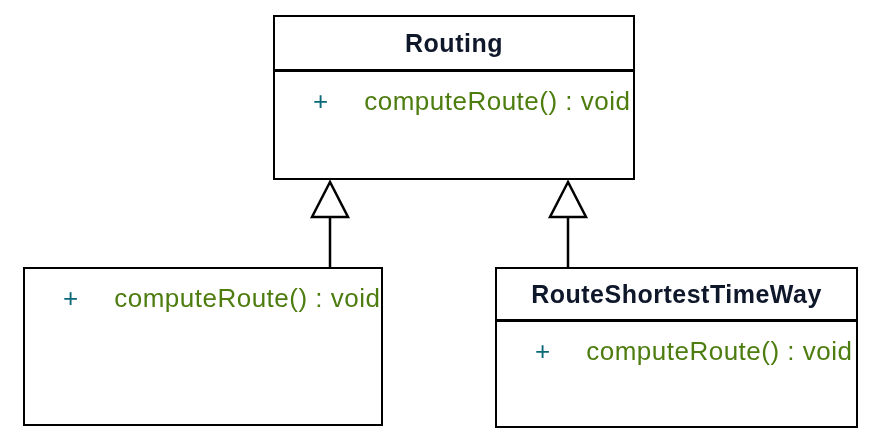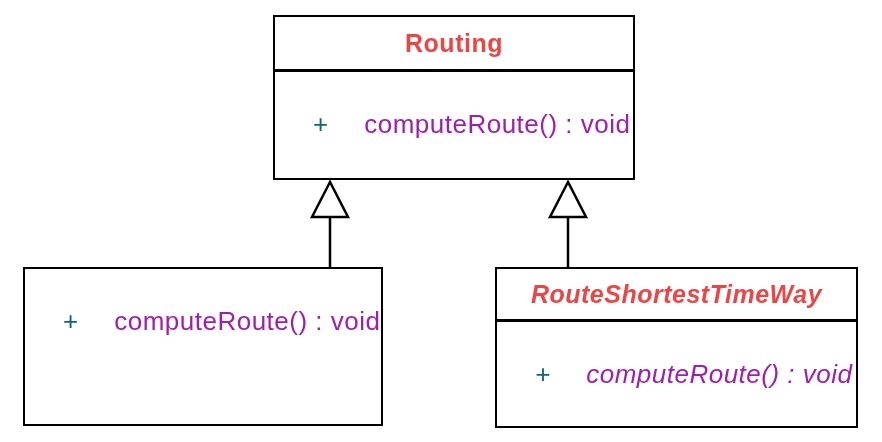--- a/index.html
+++ b/index.html
@@ -23,32 +23,32 @@
     height: 442px;
   }
   .uml-class {
     position: absolute;
     box-sizing: border-box;
     border: 2px solid #000000;
     background: #ffffff;
   }
   #box-routing { left: 273px; top: 15px;  width: 362px; height: 165px; }
   #box-rsp     { left: 23px;  top: 267px; width: 360px; height: 159px; }
-  #box-rstw    { left: 495px; top: 267px; width: 363px; height: 161px; font-style: italic; }
+  #box-rstw    { left: 495px; top: 267px; width: 363px; height: 161px; }
 
   .uml-title {
     height: 52px;
     border-bottom: 3px solid #000000;
     display: flex;
     align-items: center;
     justify-content: center;
     font-weight: bold;
     font-size: 25px;
     letter-spacing: 0.5px;
-    color: #ef4444;
+    color: #0f172a;
     white-space: nowrap;
   }
   .uml-class.sub .uml-title { height: 50px; }
 
   .uml-methods {
     padding: 13px 0 0 38px;
   }
   .method-row {
     display: flex;
     align-items: baseline;
@@ -56,22 +56,21 @@
     white-space: nowrap;
   }
   .m-vis {
     font-size: 26px;
     color: #0b6879;
   }
   .m-sig {
     margin-left: 36px;
     font-size: 26px;
     letter-spacing: 0.5px;
-    color: #a21caf;
-    margin-top: 23px;
+    color: #4d7c0f;
   }
 </style>
 </head>
 <body>
 
 <div class="canvas">
 
   <svg class="edges-svg" viewBox="0 0 882 442" xmlns="http://www.w3.org/2000/svg">
 
     <g>

